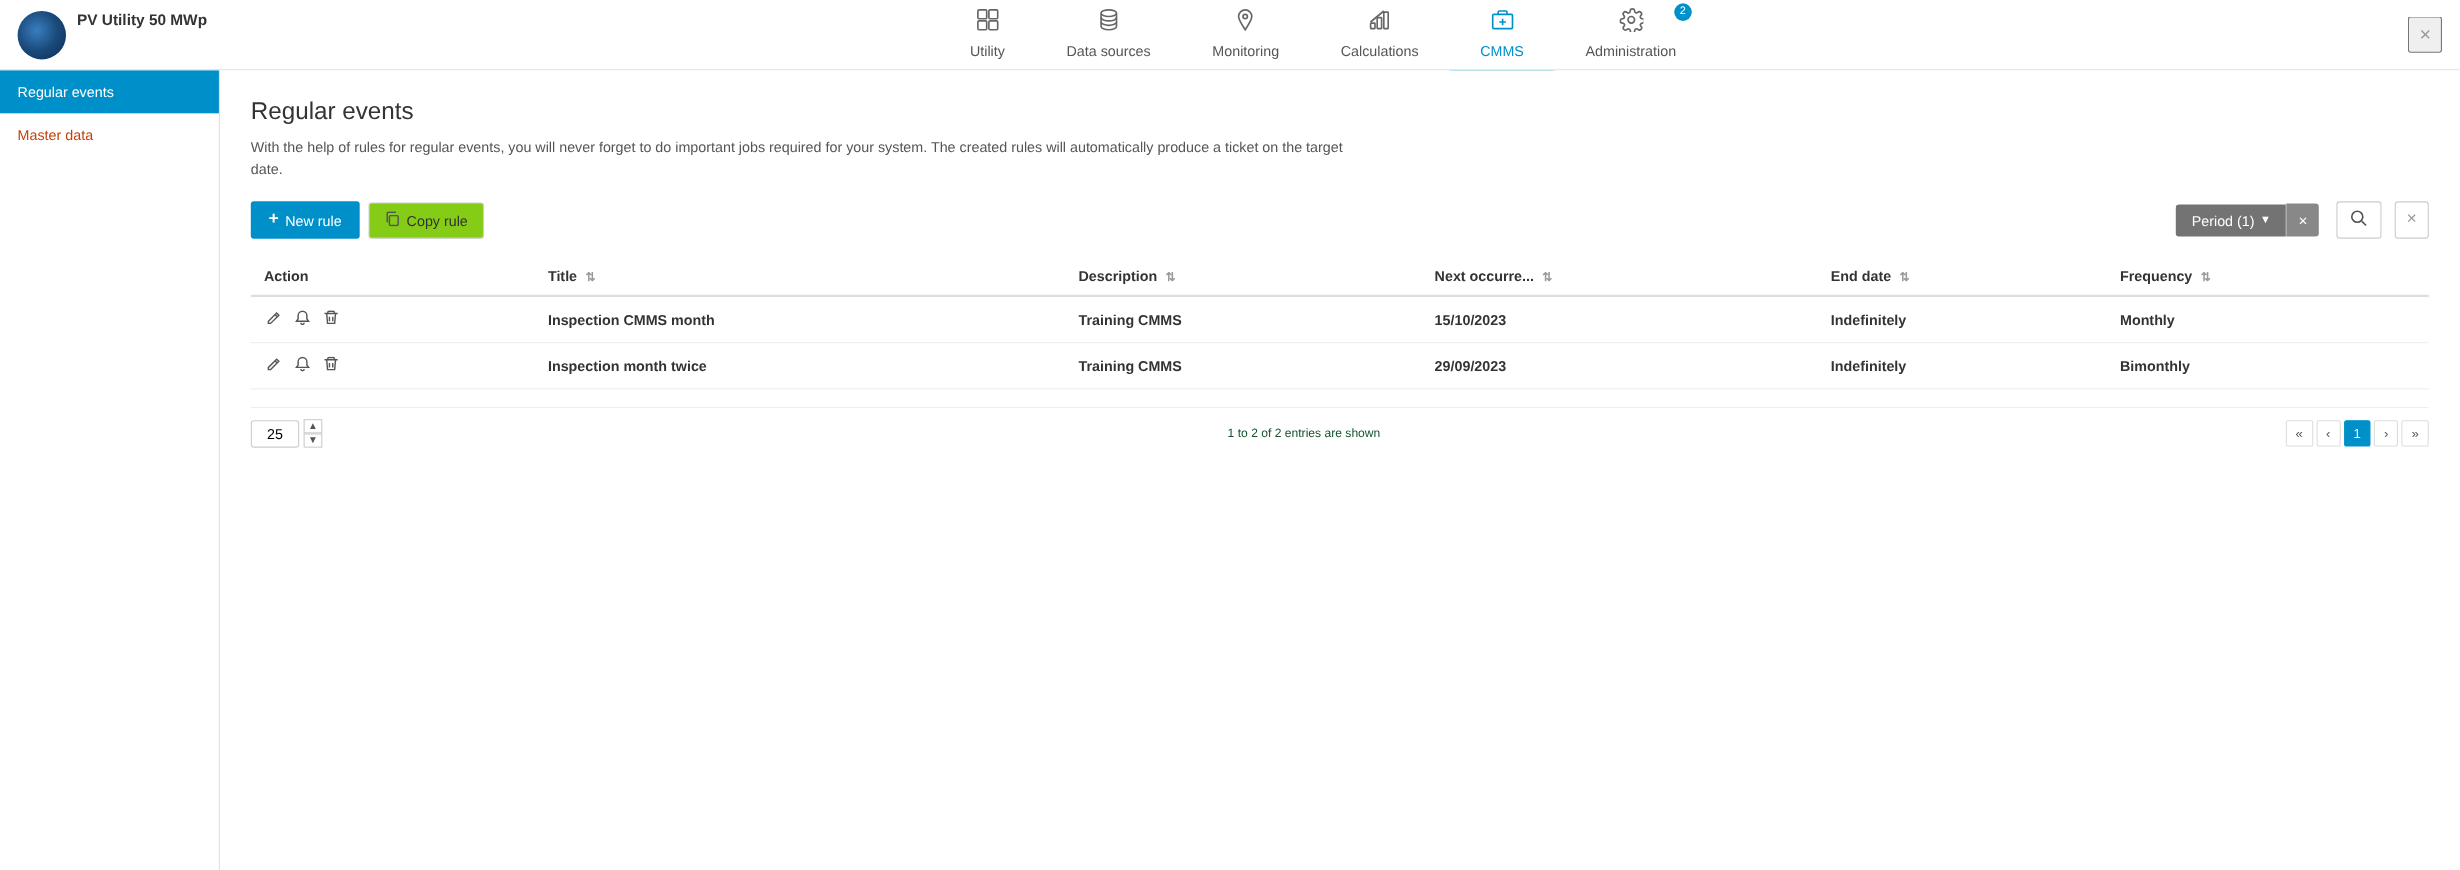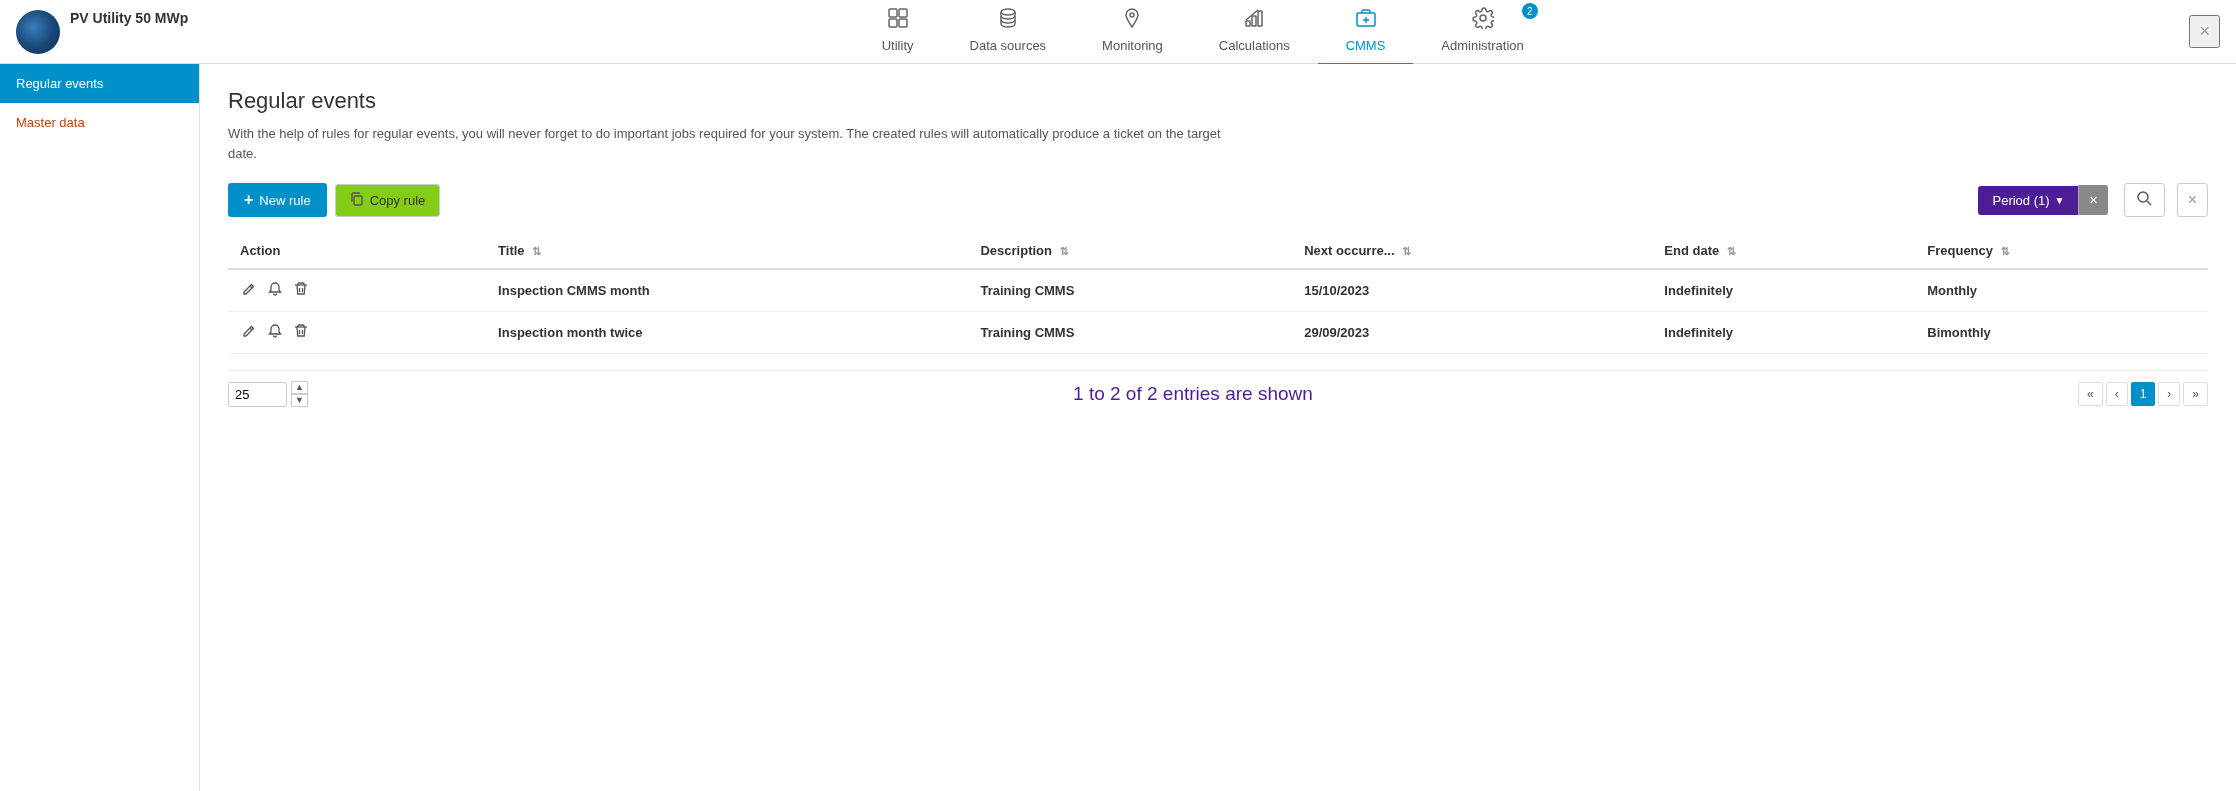--- a/index.html
+++ b/index.html
@@ -137,21 +137,21 @@
       cursor: pointer;
       font-size: 13px;
     }
     .toolbar-spacer { flex: 1; }
     .period-filter {
       display: flex;
       align-items: center;
       gap: 0;
     }
     .period-btn {
-      background: #4c1d95;
+      background: #737373;
       color: #fff;
       border: none;
       padding: 7px 14px;
       cursor: pointer;
       font-size: 13px;
       border-radius: 3px 0 0 3px;
       display: flex;
       align-items: center;
       gap: 5px;
     }
@@ -232,43 +232,43 @@
       margin-top: 16px;
       padding: 10px 0;
       border-top: 1px solid #eee;
     }
     .per-page {
       display: flex;
       align-items: center;
       gap: 4px;
     }
     .per-page-input {
-      width: 59px;
+      width: 44px;
       border: 1px solid #ccc;
       border-radius: 3px;
       padding: 4px 6px;
       font-size: 13px;
-      text-align: left;
+      text-align: center;
     }
     .per-page-arrows {
       display: flex;
       flex-direction: column;
     }
     .per-page-arrow {
       background: none;
       border: 1px solid #ccc;
       cursor: pointer;
       font-size: 9px;
       padding: 1px 3px;
       line-height: 1;
       color: #555;
     }
     .entries-info {
-      font-size: 19px;
-      color: #4c1d95;
+      font-size: 11px;
+      color: #14532d;
     }
     .pagination {
       display: flex;
       align-items: center;
       gap: 3px;
     }
     .page-btn {
       background: #fff;
       border: 1px solid #ddd;
       padding: 4px 8px;

